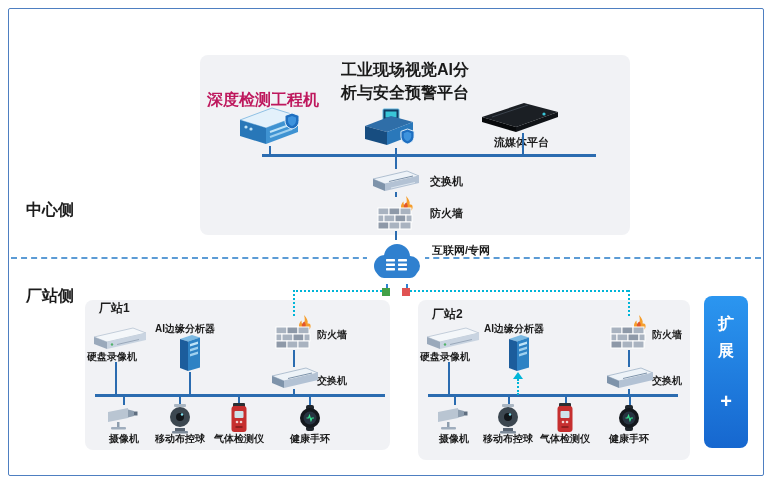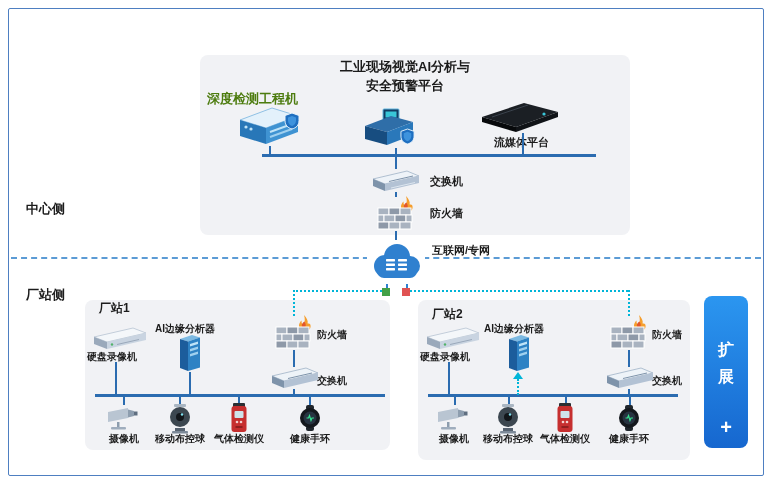--- a/index.html
+++ b/index.html
@@ -2,37 +2,37 @@
 <html><head>
 <meta charset="utf-8">
 <style>
   * { margin:0; padding:0; box-sizing:border-box; }
   html,body { background:#ffffff; }
   body { font-family:"Liberation Sans","DejaVu Sans",sans-serif; color:#1a1a1a; }
   .canvas { position:relative; width:772px; height:484px; background:#fff; overflow:hidden; }
   .frame { position:absolute; inset:8px; border:1px solid #4e7fc1; border-radius:2px; }
   .zone { position:absolute; background:#f1f2f5; border-radius:8px; }
   .lbl { position:absolute; white-space:nowrap; font-weight:700; color:#1c1c1c; }
-  .f13 { font-size:13px; font-weight:bold; }
+  .f13 { font-size:16px; font-weight:bold; }
   .f12 { font-size:12px; font-weight:bold; }
   .f11 { font-size:11px; }
   .f10 { font-size:10px; }
-  .orange { color:#4d7c0f;font-family:Liberation Serif, serif; }
+  .orange { color:#be185d;font-family:Liberation Serif, serif; }
   .hl { position:absolute; background:#2b6cb0; height:3px; }
   .vl { position:absolute; background:#2b6cb0; width:2px; }
   .dot-h { position:absolute; border-top:2px dotted #00b5d8; height:0; z-index:3; }
   .dot-v { position:absolute; border-left:2px dotted #00b5d8; width:0; z-index:3; }
   .dash-sep { position:absolute; border-top:2px dashed #5b9bd5; height:0; z-index:0; }
   .icon { position:absolute; line-height:0; z-index:2; }
   .cloud-wrap { background:#fff; }
   .node-sq { position:absolute; width:8px; height:8px; z-index:2; }
   .arrow-up { position:absolute; width:0; height:0; border-left:5px solid transparent;
               border-right:5px solid transparent; border-bottom:7px solid #00b5d8; z-index:3; }
   .expand-box { position:absolute; background:linear-gradient(180deg,#2b96f0,#1667cf); border-radius:8px;
-                display:flex; flex-direction:column; align-items:center; padding-top:40px; z-index:2; }
+                display:flex; flex-direction:column; align-items:center; padding-top:14px; z-index:2; }
   .expand-label { width:18px; color:#fff; font-size:16px; font-weight:bold; text-align:center;
                   word-break:break-all; line-height:1.7; }
   .expand-plus { color:#fff; font-size:20px; font-weight:bold; margin-top:26px; }
   .title-block { position:absolute; text-align:center; line-height:1.45; }
 </style>
 </head>
 <body>
 
 <div class="canvas">
   <div class="frame"></div>

